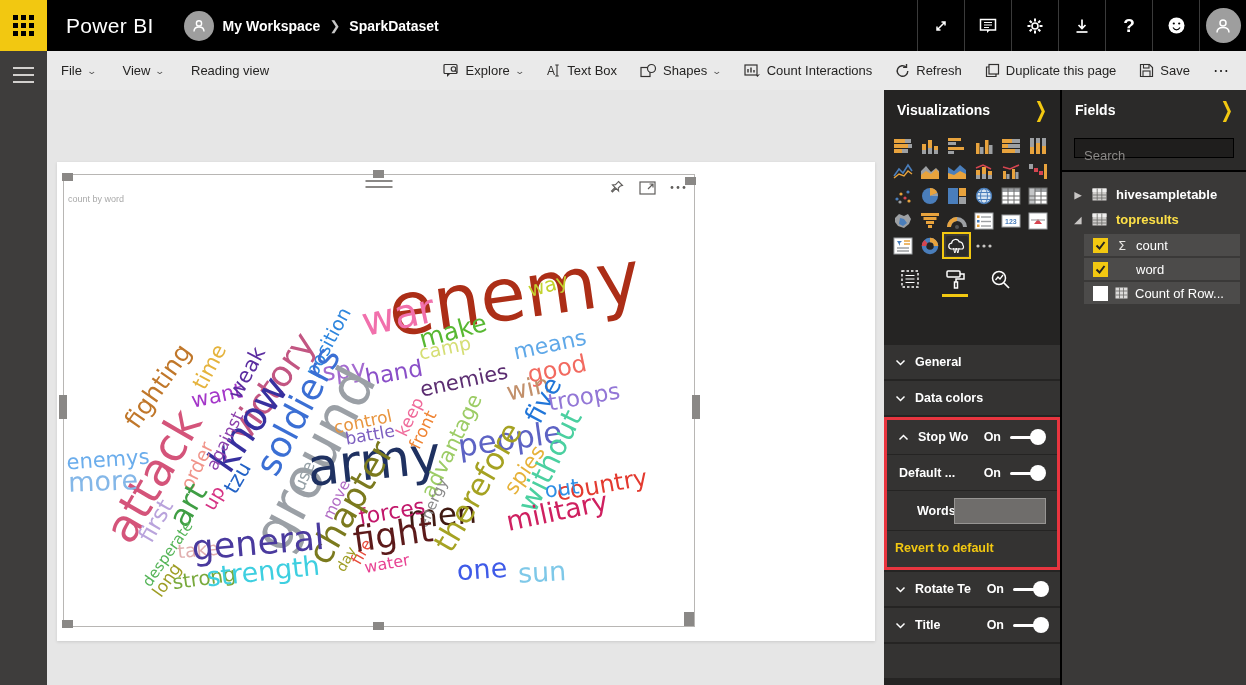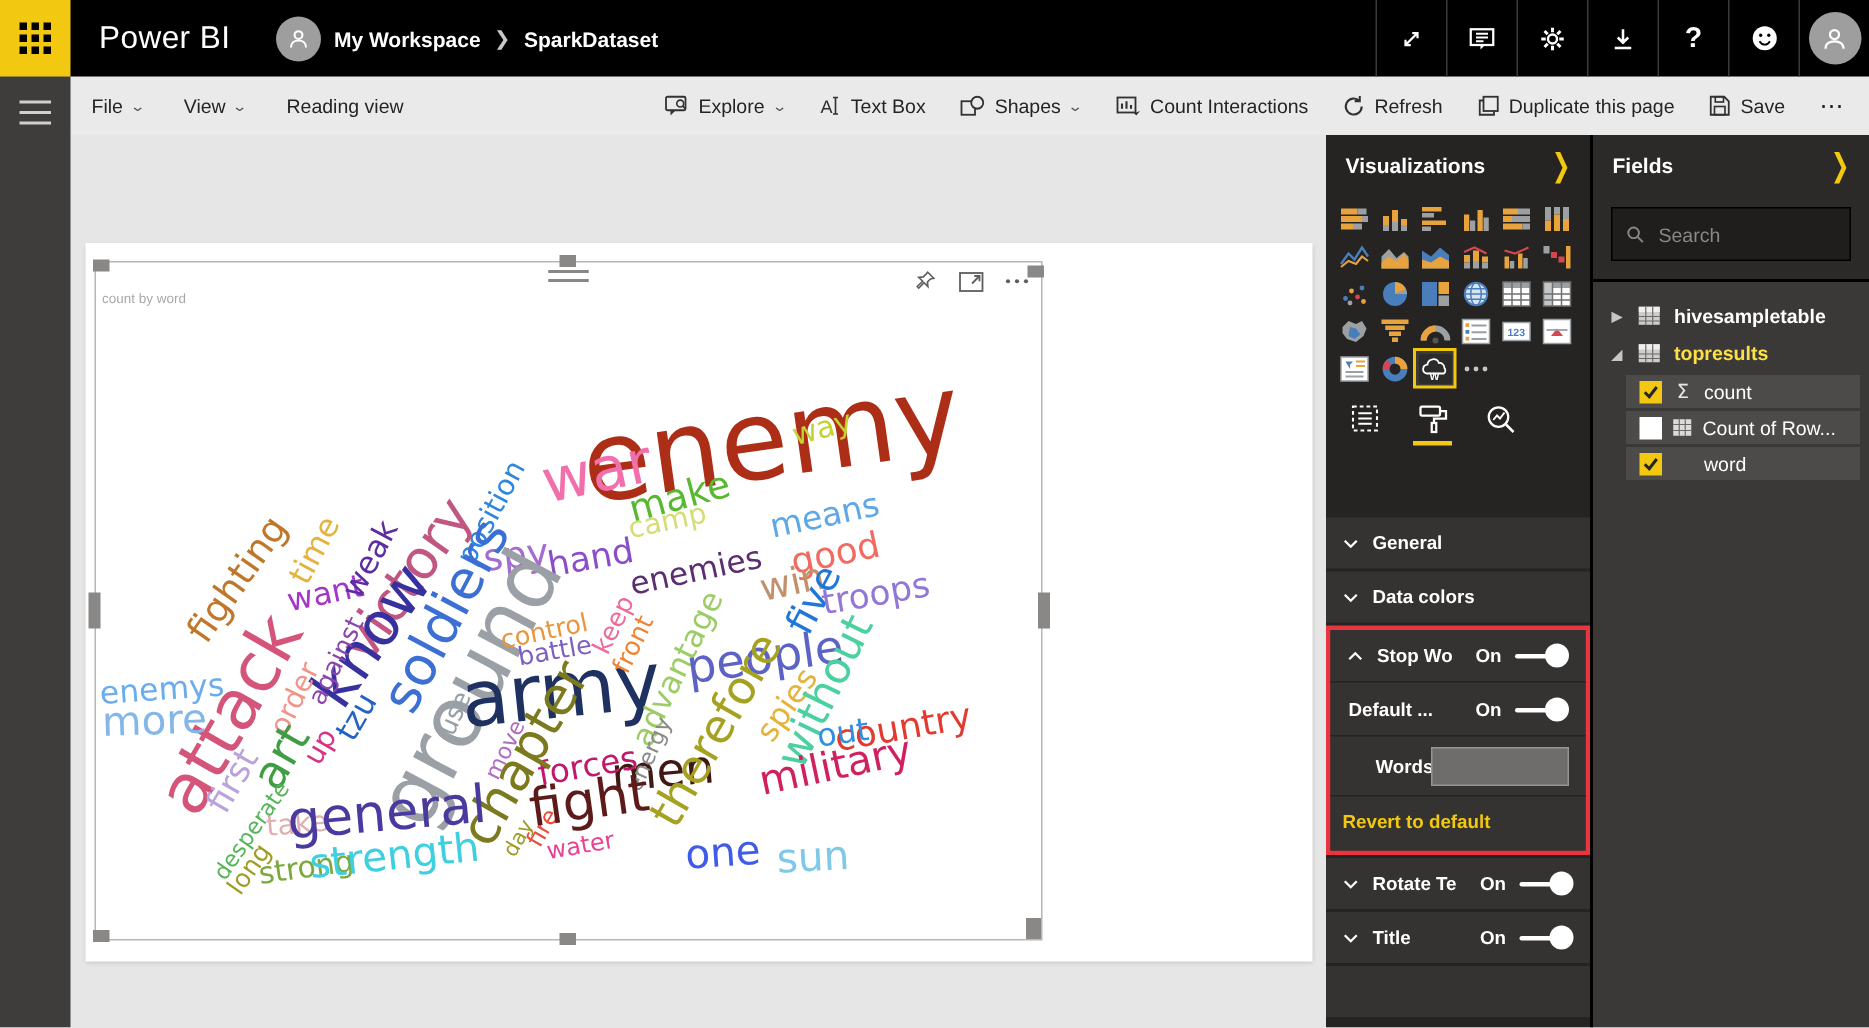--- a/index.html
+++ b/index.html
@@ -74,21 +74,21 @@
   .toggle.off .t-knob { position:absolute; left:0; top:1px; width:14px; height:14px; border:3px solid #fff; border-radius:50%; background:transparent; }
   .red-box { border:3px solid #E8353F; margin-top:2px; }
   .red-box .section-row { margin-top:0; }
   .sub-row { height:36px; background:#343332; border-top:1px solid #252423; display:flex; align-items:center; padding:0 11px; font-size:12.5px; font-weight:700; }
   .words-input { margin-left:auto; width:92px; height:26px; background:#6f6d6b; border:1px solid #979593; }
   .link-row { background:#343332; border-top:1px solid #252423; padding:10px 8px 12px; font-size:12.5px; font-weight:700; color:#F2C811; cursor:pointer; }
 
   
   .fields-pane { left:1060px; width:186px; background:#3a3938; border-left:2px solid #000; }
   .fields-top { background:#2b2a29; padding-bottom:12px; border-bottom:2px solid #000; }
-  .search-box { margin:8px 12px 0; height:36px; background:#1f1e1d; border:1px solid #000; display:flex; align-items:center; padding:0 9px; gap:9px; }
+  .search-box { margin:8px 12px 0; height:20px; background:#1f1e1d; border:1px solid #000; display:flex; align-items:center; padding:0 9px; gap:9px;flex-direction:column; }
   .search-box input { background:transparent; border:none; outline:none; color:#c8c6c4; font-size:13px; width:100%; font-family:"Liberation Sans", sans-serif; }
   .search-box input::placeholder { color:#8a8886; }
   .fields-tree { padding-top:10px; }
   .table-row { height:25px; display:flex; align-items:center; gap:9px; padding-left:11px; font-size:13px; font-weight:700; cursor:pointer; }
   .expander { width:10px; color:#c8c6c4; font-size:9px; text-align:center; flex:none; }
   .table-row.selected .tname { color:#fde047; }
   .field-row { margin:2px 6px 2px 22px; height:22px; background:#4c4b4a; display:flex; align-items:center; gap:7px; padding-left:9px; font-size:13px; cursor:pointer; }
   .cbx { width:15px; height:15px; flex:none; display:flex; align-items:center; justify-content:center; cursor:pointer; }
   .cbx.checked { background:#F2C811; }
   .cbx.unchecked { background:#fff; }
@@ -741,34 +741,34 @@
         <div class="field-row">
           <span class="cbx checked">
             <svg width="11" height="11" viewBox="0 0 11 11">
               <path d="M1.5 5.5l3 3 5-6.5" fill="none" stroke="#252423" stroke-width="2"></path>
             </svg>
           </span>
           <span class="sigma">Σ</span>
           <span style="white-space:nowrap;overflow:hidden">count</span>
         </div>
         <div class="field-row">
+          <span class="cbx checked">
+            <svg width="11" height="11" viewBox="0 0 11 11">
+              <path d="M1.5 5.5l3 3 5-6.5" fill="none" stroke="#252423" stroke-width="2"></path>
+            </svg>
+          </span>
+          <span class="ficon-gap"></span>
+          <span style="white-space:nowrap;overflow:hidden">word</span>
+        </div>
+        <div class="field-row">
           <span class="cbx unchecked"></span>
           <span style="display:flex">
             <svg width="13" height="12" viewBox="0 0 13 12">
               <rect x="0.5" y="0.5" width="12" height="11" fill="#dcdbda"></rect>
               <path d="M0.5 4h12M4.5 0.5v11M8.5 0.5v11M0.5 8h12" stroke="#6b6967" stroke-width="0.8"></path>
             </svg>
           </span>
           <span style="white-space:nowrap;overflow:hidden">Count of Row...</span>
         </div>
-        <div class="field-row">
-          <span class="cbx checked">
-            <svg width="11" height="11" viewBox="0 0 11 11">
-              <path d="M1.5 5.5l3 3 5-6.5" fill="none" stroke="#252423" stroke-width="2"></path>
-            </svg>
-          </span>
-          <span class="ficon-gap"></span>
-          <span style="white-space:nowrap;overflow:hidden">word</span>
-        </div>
       </div>
   </aside>
 
 </div>
 
 </body></html>

